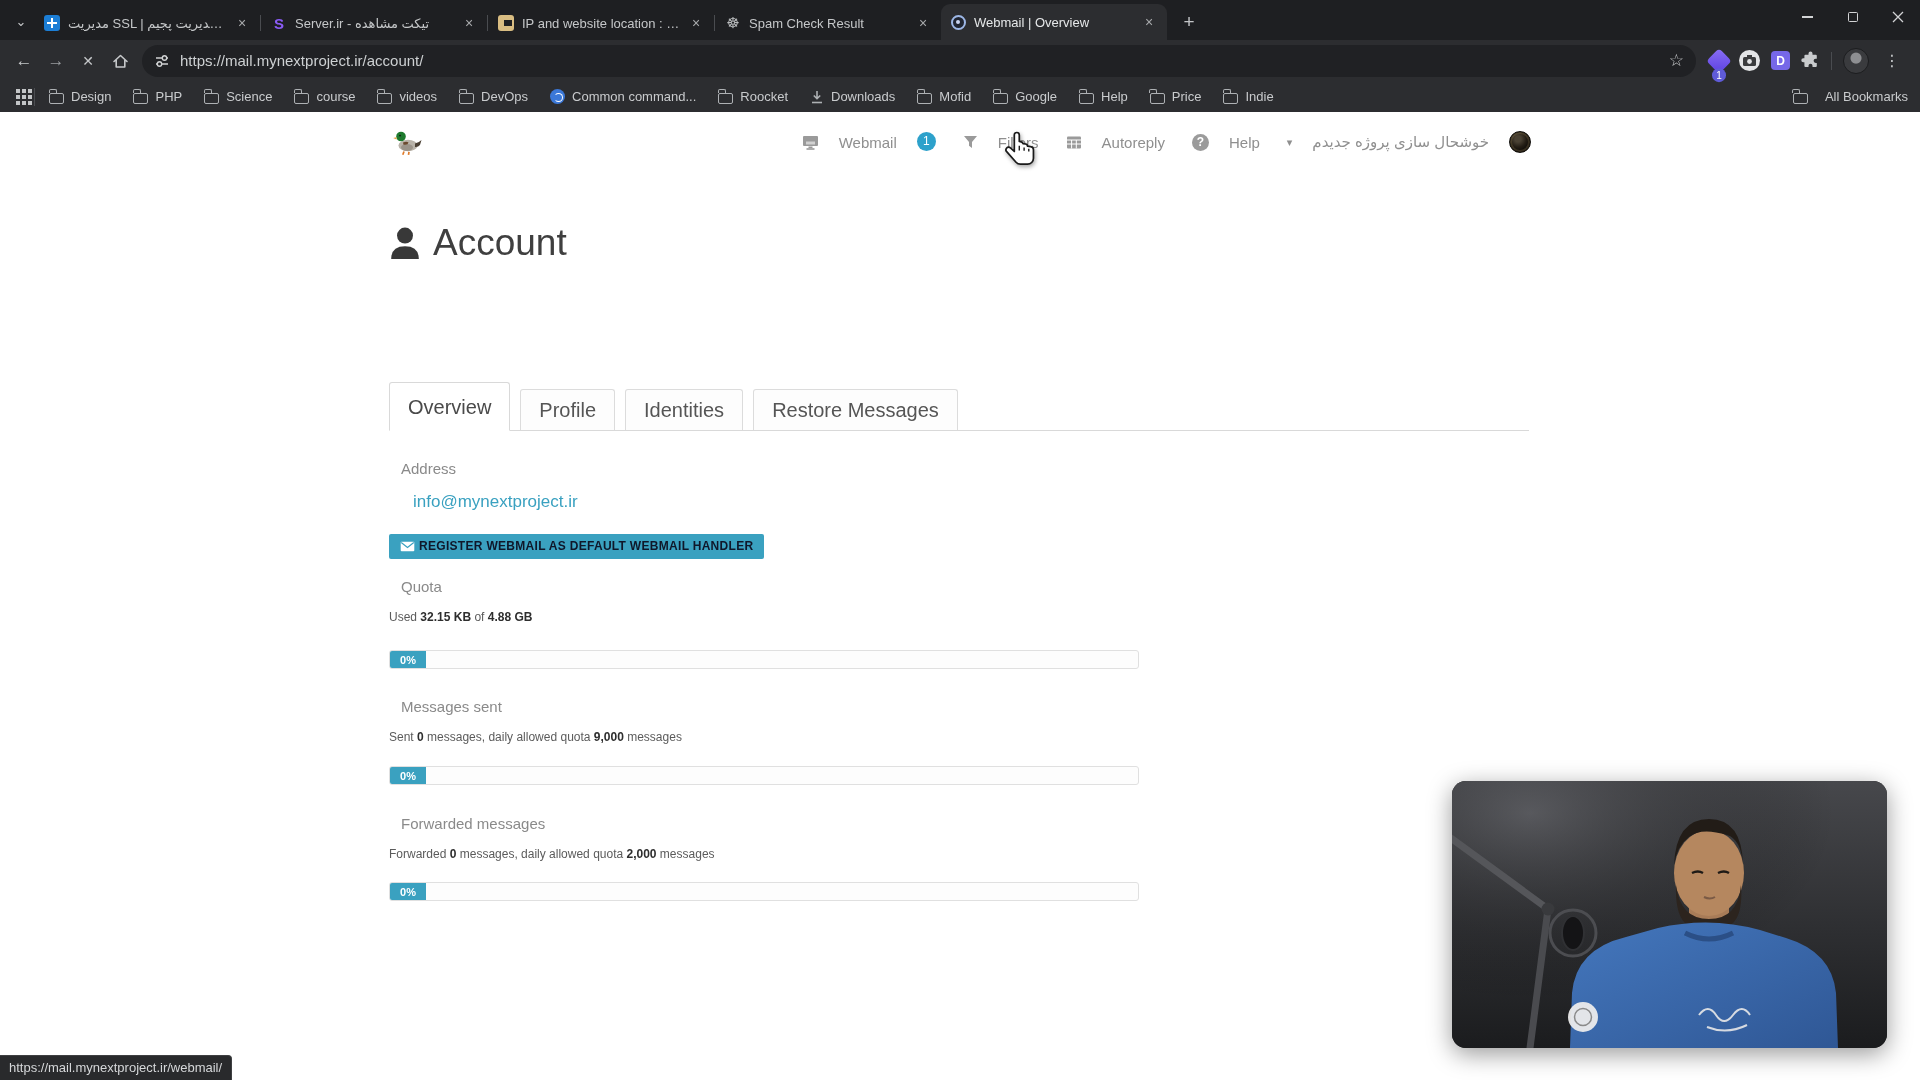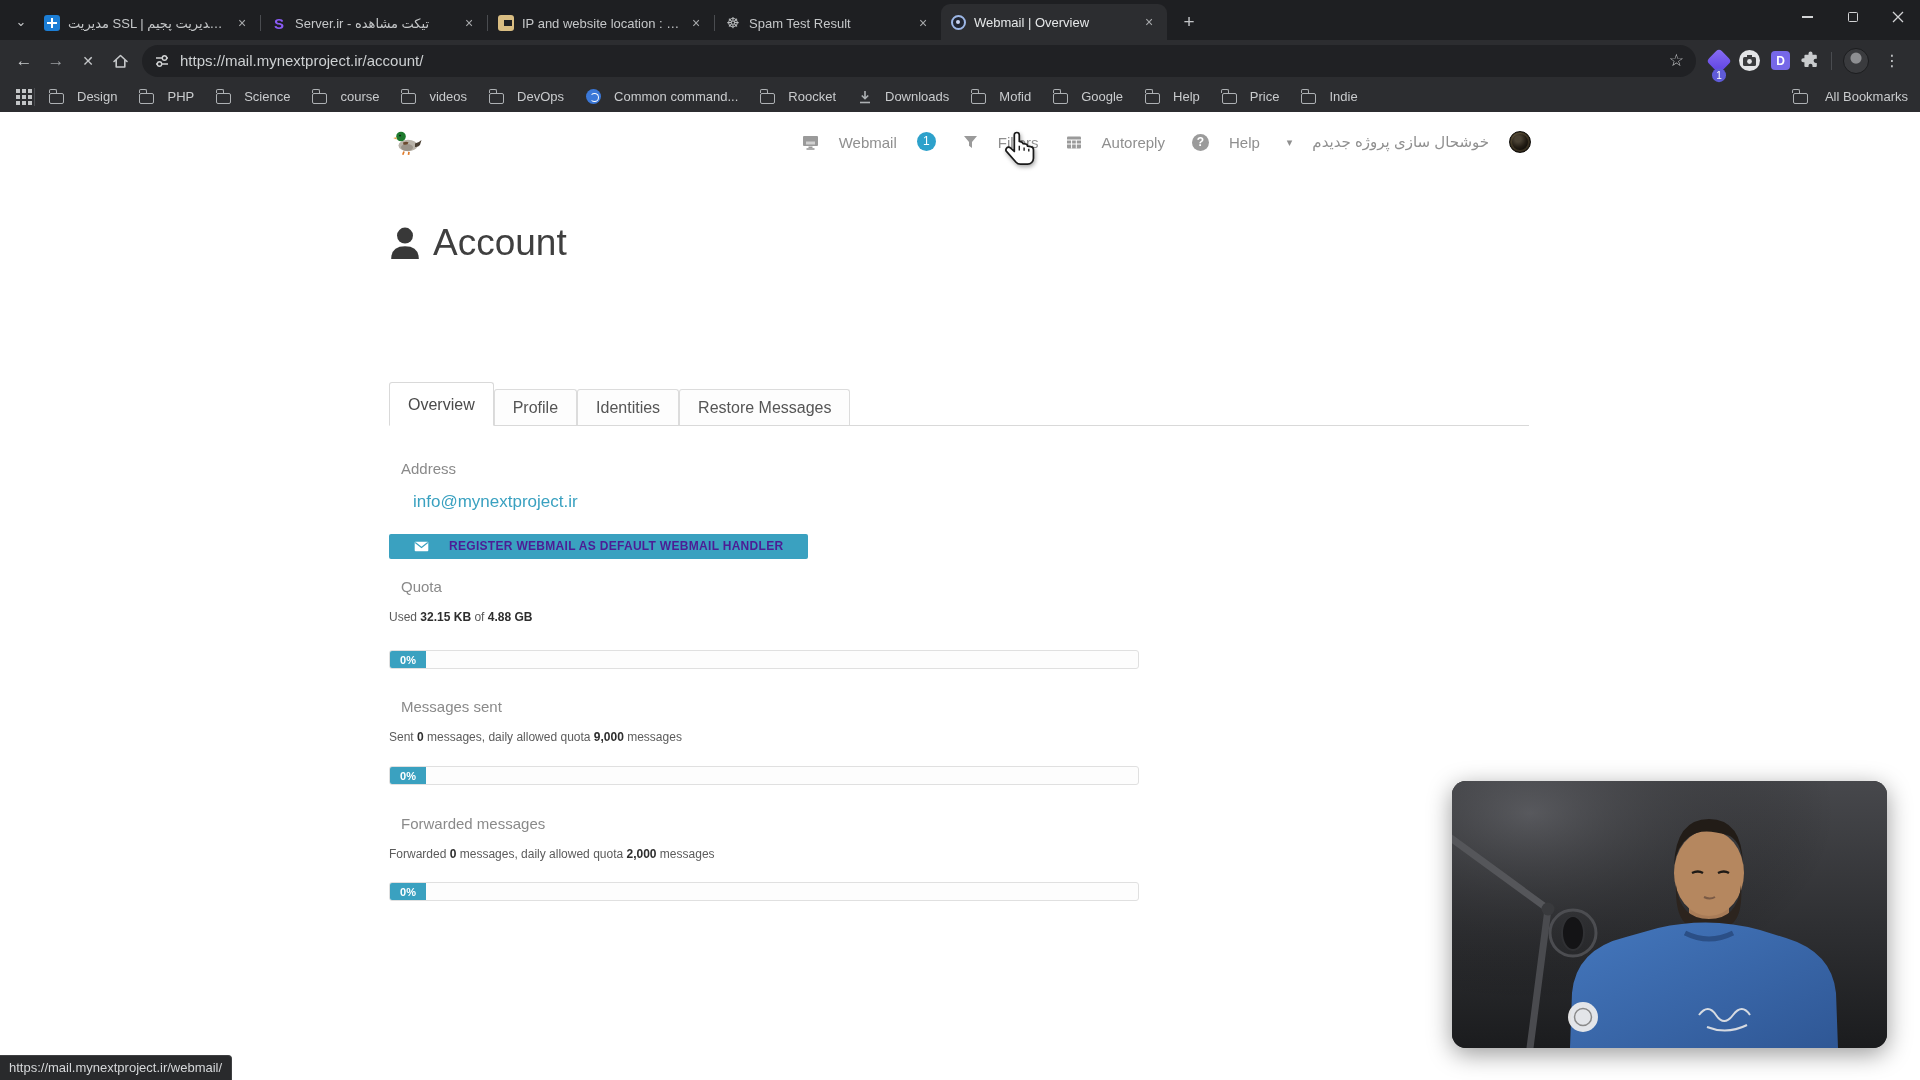--- a/index.html
+++ b/index.html
@@ -43,50 +43,50 @@
   .ext-pw { width:18px; height:18px; background:linear-gradient(135deg,#8a6ff5,#5b3fe0); border-radius:4px; transform:rotate(45deg); position:relative; }
   .ext-badge { position:absolute; right:-8px; bottom:-8px; transform:rotate(-45deg); width:14px; height:14px; border-radius:50%; background:#5f5bd8; color:#fff; font-size:10px; display:flex; align-items:center; justify-content:center; }
   .ext-cam { width:21px; height:21px; border-radius:50%; background:#e3e4e6; display:flex; align-items:center; justify-content:center; }
   .ext-d { width:19px; height:19px; border-radius:4px; background:#7668e8; color:#fff; font-weight:bold; font-size:12px; display:flex; align-items:center; justify-content:center; }
   .vsep { width:1px; height:18px; background:#4a4c50; }
   .avatar { width:26px; height:26px; border-radius:50%; background:radial-gradient(circle at 50% 38%, #8e8f92 0 5px, #3a3b3e 6px); border:1px solid #1c1d1f; }
   .kebab { font-size:16px; color:#c6c8ca; width:24px; text-align:center; letter-spacing:0; }
 
   #bookmarks { height:31px; background:#2c2d30; display:flex; align-items:center; padding:0 12px; color:#c9cbcd; font-size:13px; }
   .apps-grid { width:4px; height:4px; background:#c3c5c7; box-shadow:6px 0 #c3c5c7,12px 0 #c3c5c7,0 6px #c3c5c7,6px 6px #c3c5c7,12px 6px #c3c5c7,0 12px #c3c5c7,6px 12px #c3c5c7,12px 12px #c3c5c7; margin:-6px 14px 6px 4px; }
-  .bm { display:flex; align-items:center; gap:13px; margin-right:22px; white-space:nowrap; }
+  .bm { display:flex; align-items:center; gap:7px; margin-right:22px; white-space:nowrap; }
   .folder { width:15px; height:11px; border:1.5px solid #aeb1b4; border-radius:2px; position:relative; margin-top:3px; flex:none; }
   .folder::before { content:""; position:absolute; top:-4.5px; left:-1.5px; width:6px; height:3px; border:1.5px solid #aeb1b4; border-bottom:none; border-radius:2px 2px 0 0; }
   .bm-blue { width:15px; height:15px; border-radius:50%; background:#3b78d8; position:relative; flex:none; }
   .bm-blue::after { content:""; position:absolute; left:4px; top:4px; width:7px; height:7px; border-radius:50%; border:1.6px solid #fff; border-left-color:transparent; }
   #all-bookmarks { margin-left:auto; display:flex; align-items:center; gap:17px; }
 
   
   #page { position:absolute; top:112px; left:0; width:1920px; height:968px; background:#fff; }
   #wm-header { position:absolute; top:0; left:0; right:0; height:60px; background:#fff; }
   #wm-logo { position:absolute; left:392px; top:15px; }
   #wm-nav { position:absolute; right:389px; top:0; height:60px; display:flex; align-items:center; gap:27px; font-size:15px; color:#8f8f8f; }
   .nav-item { display:flex; align-items:center; gap:20px; }
   .wm-badge { width:19px; height:19px; border-radius:50%; background:#2da1cb; color:#fff; font-size:12px; display:inline-flex; align-items:center; justify-content:center; transform:translateY(-1px); }
   .help-ico { width:17px; height:17px; border-radius:50%; background:#9b9b9b; color:#fff; font-size:12px; font-weight:bold; display:inline-flex; align-items:center; justify-content:center; }
   .user-ico { width:22px; height:22px; border-radius:50%; background:radial-gradient(circle at 40% 35%, #4a4234 0 3px, #241e15 8px, #15110c 11px); border:1px solid #0f0d09; box-shadow:inset 0 0 0 2px rgba(160,140,90,.25); }
   .caret { font-size:11px; color:#8f8f8f; }
 
   #wm-main { position:absolute; left:389px; top:110px; width:1140px; }
   #page-heading { position:absolute; left:0; top:0; display:flex; align-items:center; gap:12px; color:#3f3f3f; font-size:37px; }
   #wm-tabs { position:absolute; left:0; top:160px; width:1140px; display:flex; align-items:flex-end; border-bottom:1px solid #d9d9d9; }
-  .wtab { padding:9px 18px 8px; background:#fdfdfd; border:1px solid #dcdcdc; border-bottom:none; border-radius:3px 3px 0 0; font-size:16px; color:#555; }
+  .wtab { padding:9px 18px 8px; background:#fdfdfd; border:1px solid #dcdcdc; border-bottom:none; border-radius:3px 3px 0 0; font-size:20px; color:#555; margin-right:10px; }
   .wtab.active { background:#fff; border-color:#d9d9d9; padding:13px 18px 11px; margin-bottom:-1px; border-bottom:1px solid #fff; color:#4a4a4a; }
 
   .sec-label { position:absolute; left:12px; font-size:15px; color:#8a8a8a; }
   .sec-text { position:absolute; left:0; font-size:12px; color:#5b5b5b; }
   .sec-text b { color:#2e2e2e; }
   a.teal { color:#3aa1c0; text-decoration:none; }
   #email-link { position:absolute; left:0; top:270px; font-size:17px;margin-left:24px; }
-  #register-btn { position:absolute; left:0; top:312px; display:inline-flex; align-items:center; gap:20px; background:#3aa1c0; color:#4c1d95; border:none; font-family:inherit; font-size:12px; font-weight:bold; letter-spacing:.3px; padding:5px 25px 6px; border-radius:2px; }
+  #register-btn { position:absolute; left:0; top:312px; display:inline-flex; align-items:center; gap:4px; background:#3aa1c0; color:#0f172a; border:none; font-family:inherit; font-size:12px; font-weight:bold; letter-spacing:.3px; padding:5px 11px 6px; border-radius:2px; }
   .pbar { position:absolute; left:0; width:750px; height:19px; background:#fdfdfd; border:1px solid #e0e0e0; border-radius:3px; overflow:hidden; }
   .pchip { height:100%; width:36px; background:#3aa1c0; color:#fff; font-size:11px; font-weight:bold; display:flex; align-items:center; justify-content:center; }
 
   
   #status-tip { position:absolute; left:0; bottom:0; background:#292a2c; border-top:1px solid #3f4042; border-right:1px solid #3f4042; border-top-right-radius:4px; color:#d5d7d9; font-size:13px; padding:4px 9px 5px; z-index:50; }
 
   
   #pip { position:absolute; left:1452px; top:781px; width:435px; height:267px; border-radius:14px; overflow:hidden; z-index:40; background:#222; box-shadow:0 6px 24px rgba(0,0,0,.4); }
 
   #cursor { position:absolute; left:1002px; top:130px; z-index:60; pointer-events:none; filter:drop-shadow(1px 2px 2px rgba(0,0,0,.35)); }
@@ -115,21 +115,21 @@
 
     <div class="btab">
       <span class="fav fav-tan"></span>
       <span class="ttl">IP and website location : Check</span>
       <span class="tclose">×</span>
     </div>
     <div class="tsep"></div>
 
     <div class="btab">
       <span class="fav fav-helm">☸</span>
-      <span class="ttl">Spam Test Result</span>
+      <span class="ttl">Spam Check Result</span>
       <span class="tclose">×</span>
     </div>
 
     <div class="btab active">
       <span class="fav fav-ring"></span>
       <span class="ttl">Webmail | Overview</span>
       <span class="tclose">×</span>
     </div>
 
     <div class="newtab">+</div>

